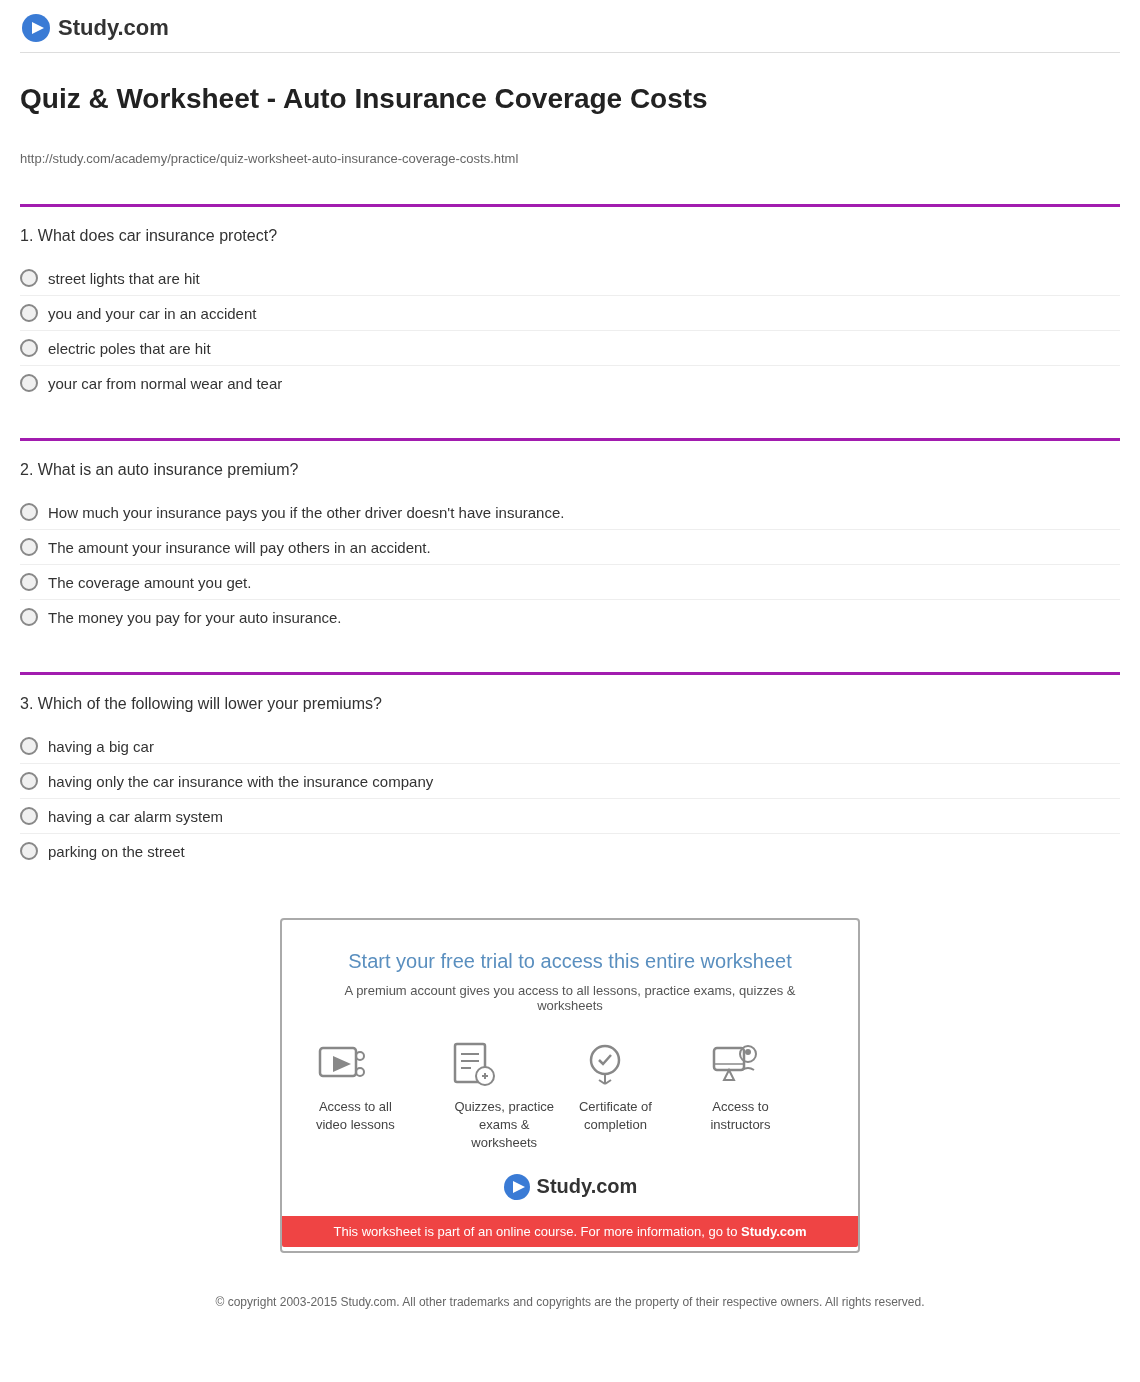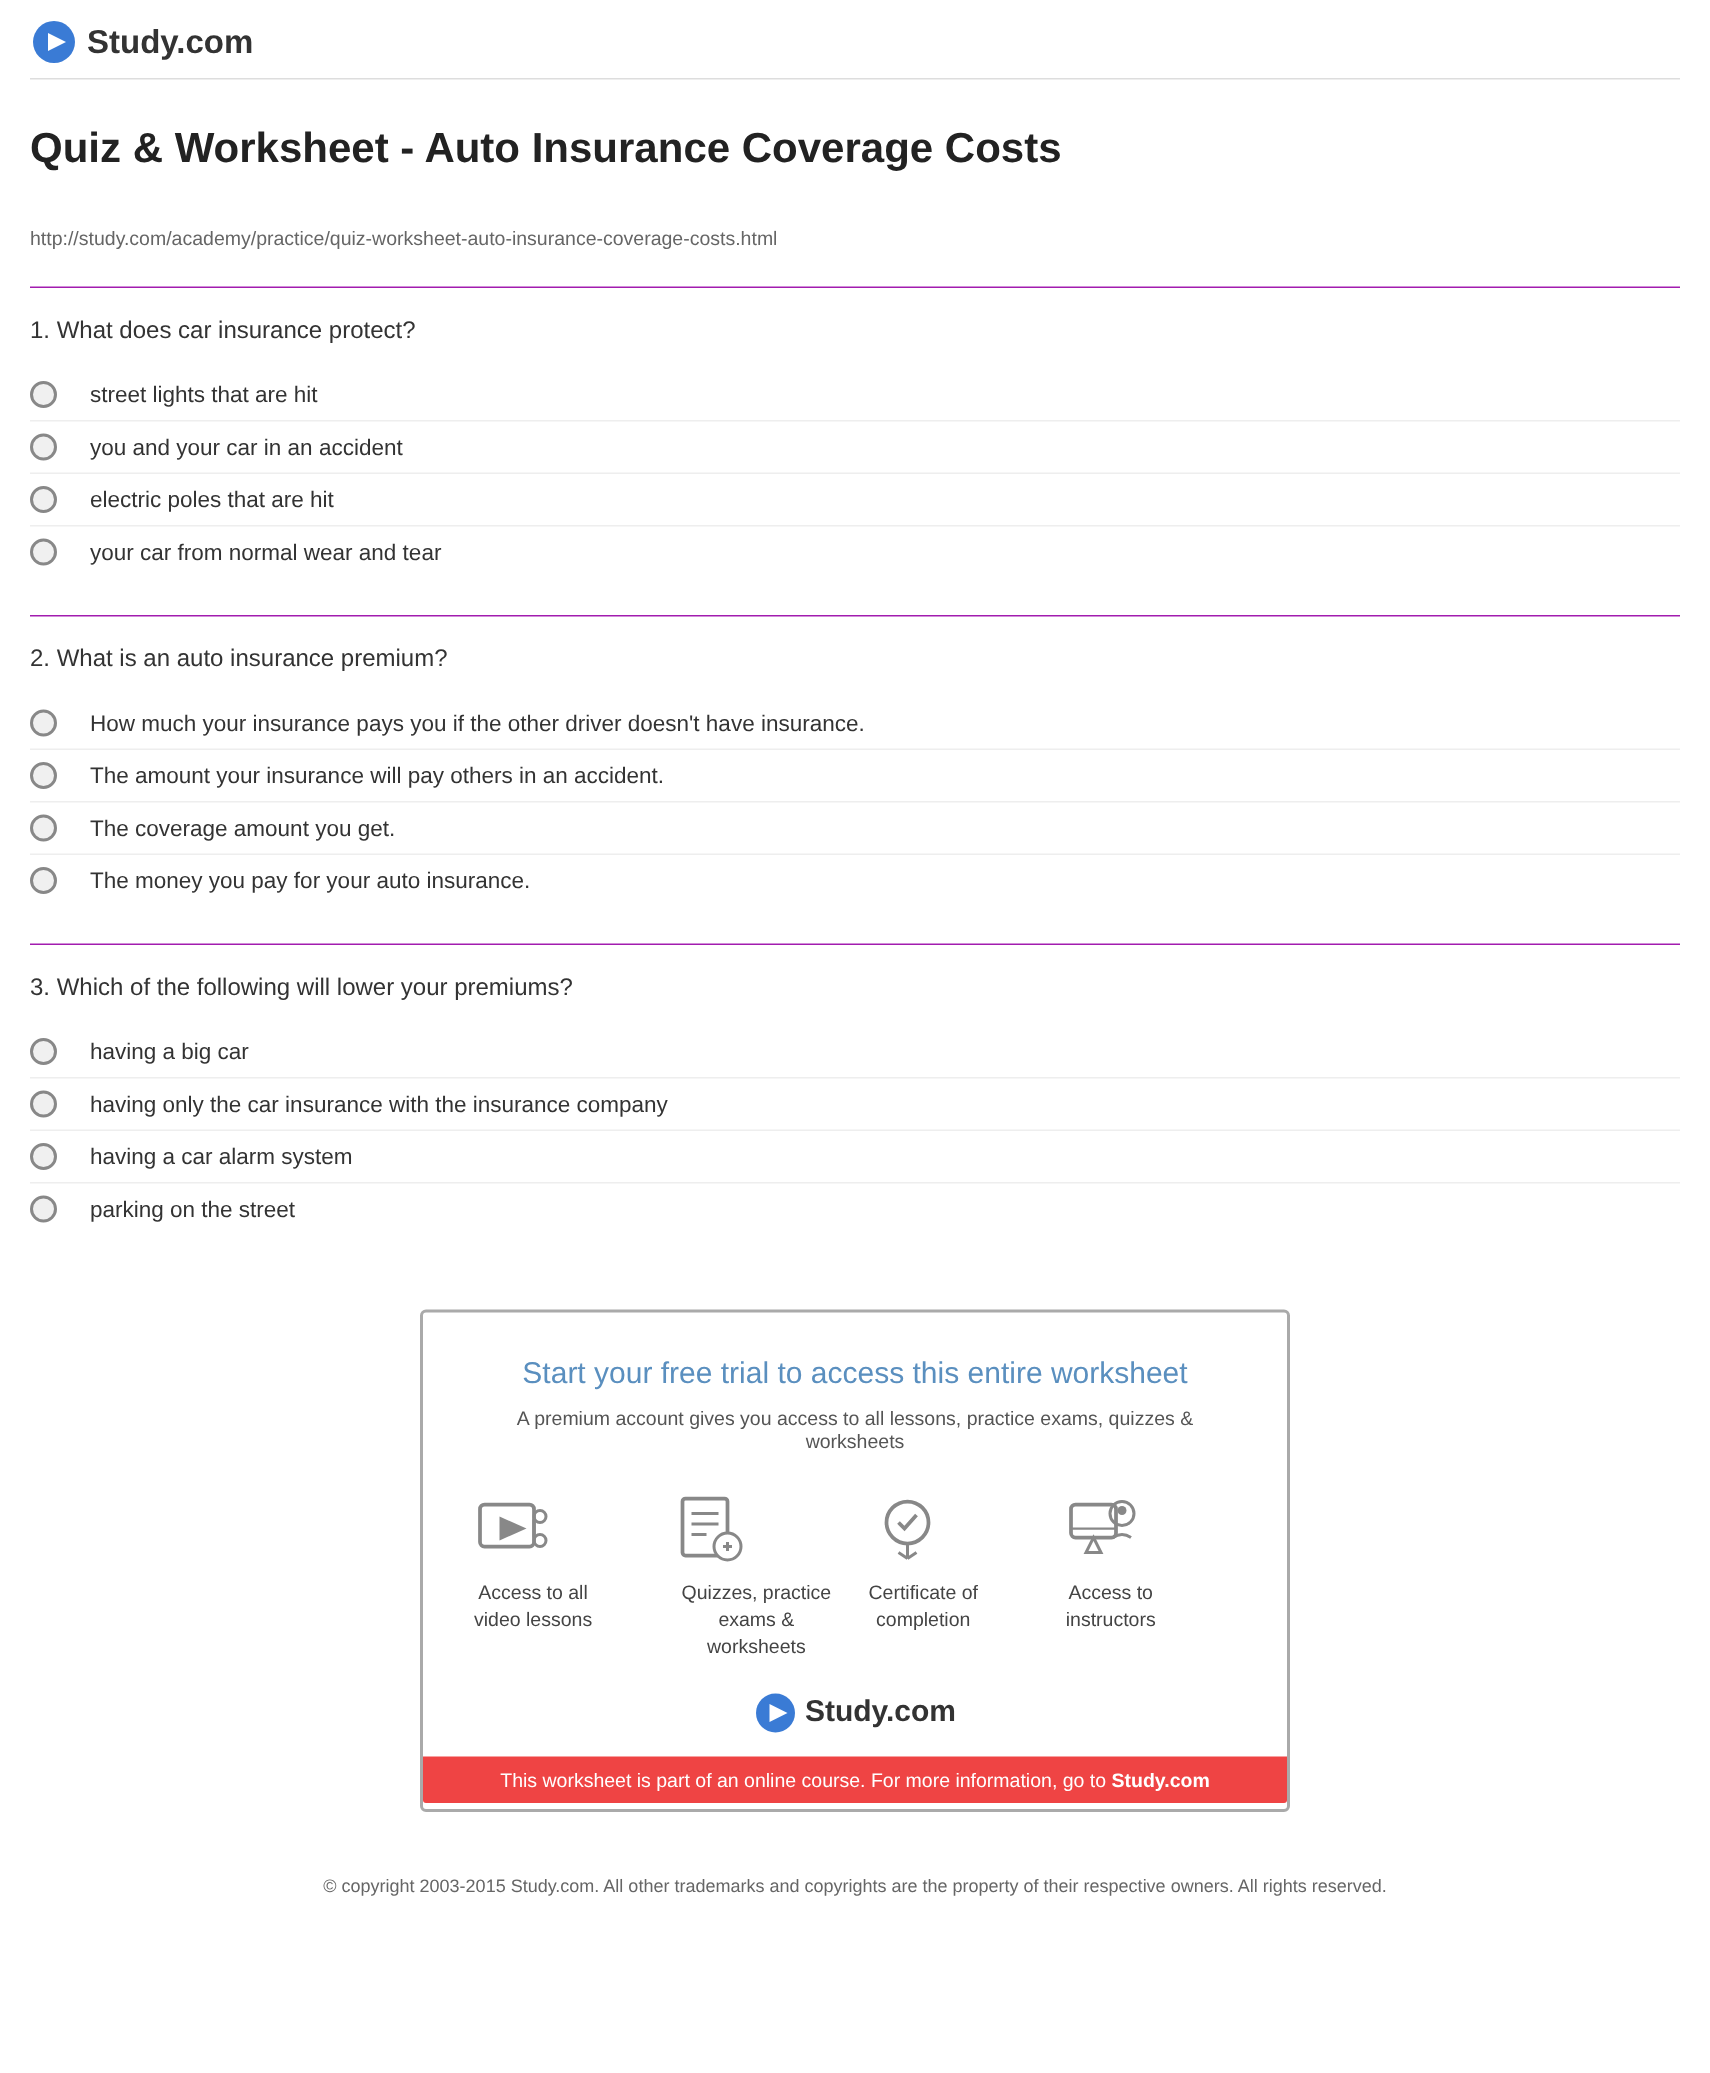--- a/index.html
+++ b/index.html
@@ -46,40 +46,40 @@
       margin-bottom: 6px;
     }
     .page-url {
       font-size: 13px;
       color: #666;
       margin-top: 36px;
     }
 
     
     .question-section {
-      border-top: 1px solid #a21caf;
+      border-top: 3px solid #a21caf;
       padding: 20px 0 10px 0;
-      margin-top: 15px;
+      margin-top: 28px;
     }
     .question-text {
       font-size: 16px;
       color: #333;
       margin-bottom: 16px;
       font-weight: normal;
     }
     .answer-list {
       list-style: none;
       padding: 0;
     }
     .answer-item {
       display: flex;
       align-items: center;
       padding: 8px 0;
       border-top: 1px solid #eee;
-      gap: 22px;
+      gap: 10px;
     }
     .answer-item:first-child {
       border-top: none;
     }
     .radio-btn {
       width: 18px;
       height: 18px;
       border: 2px solid #888;
       border-radius: 50%;
       flex-shrink: 0;

